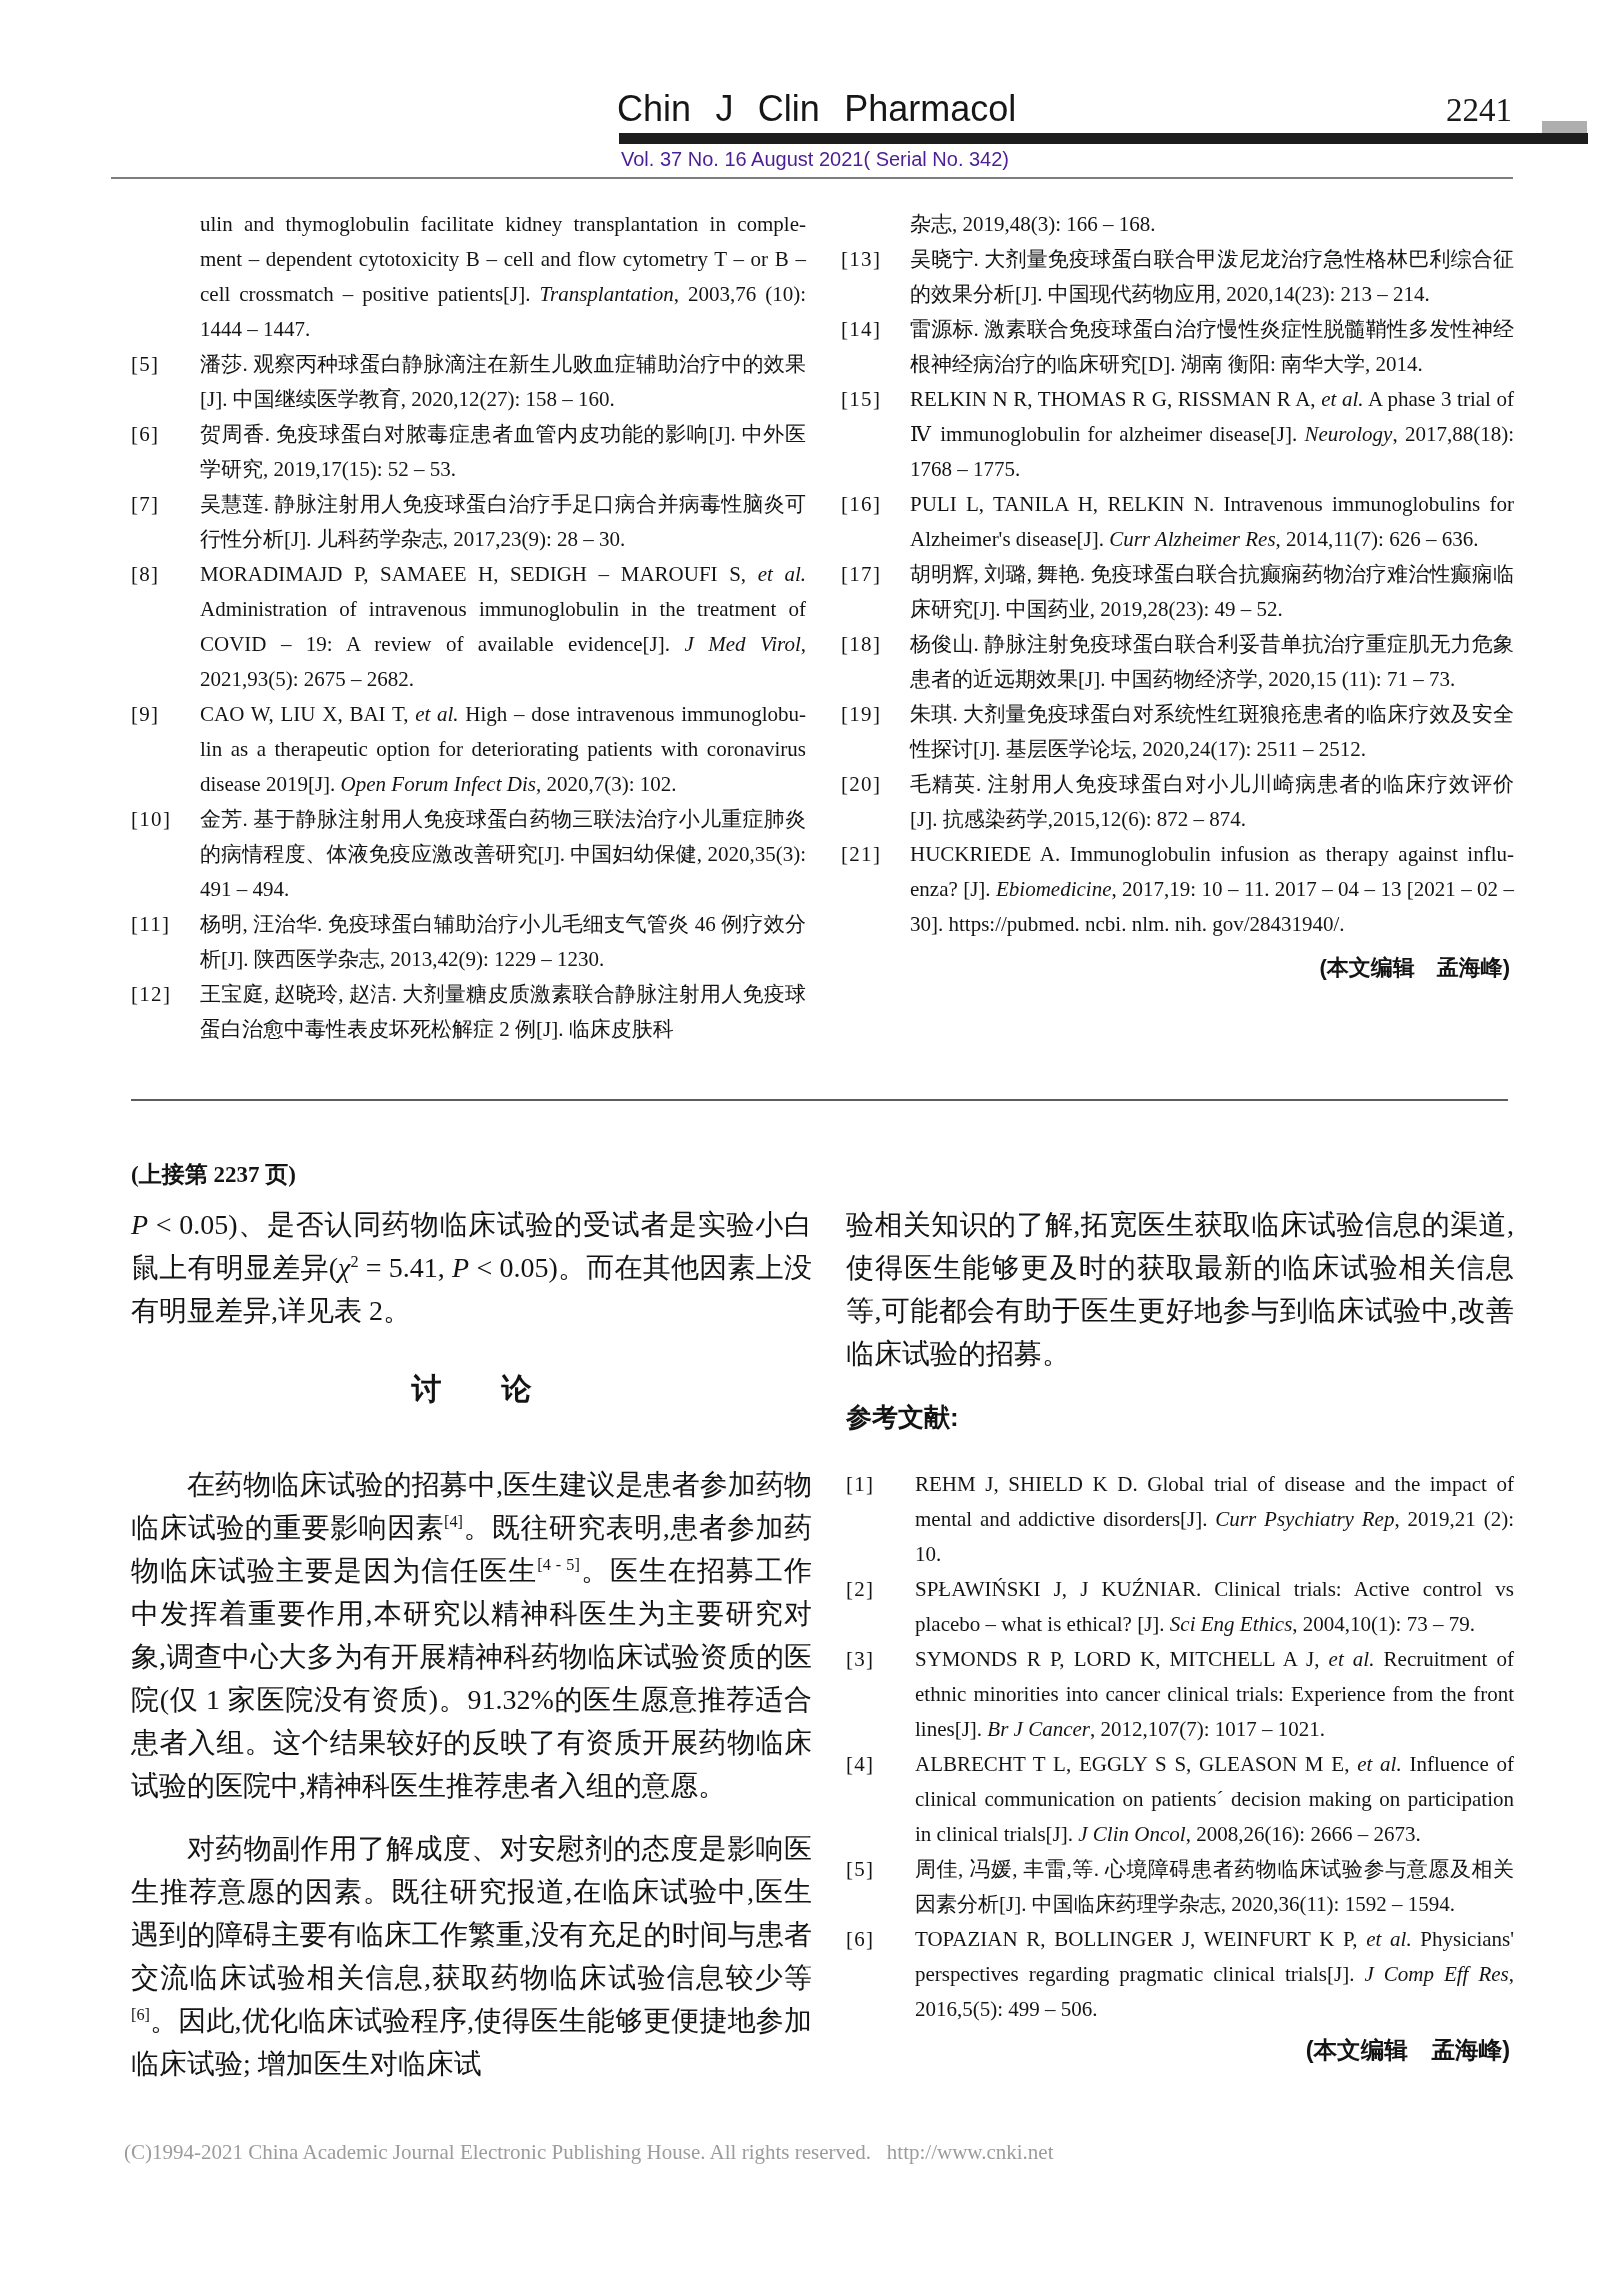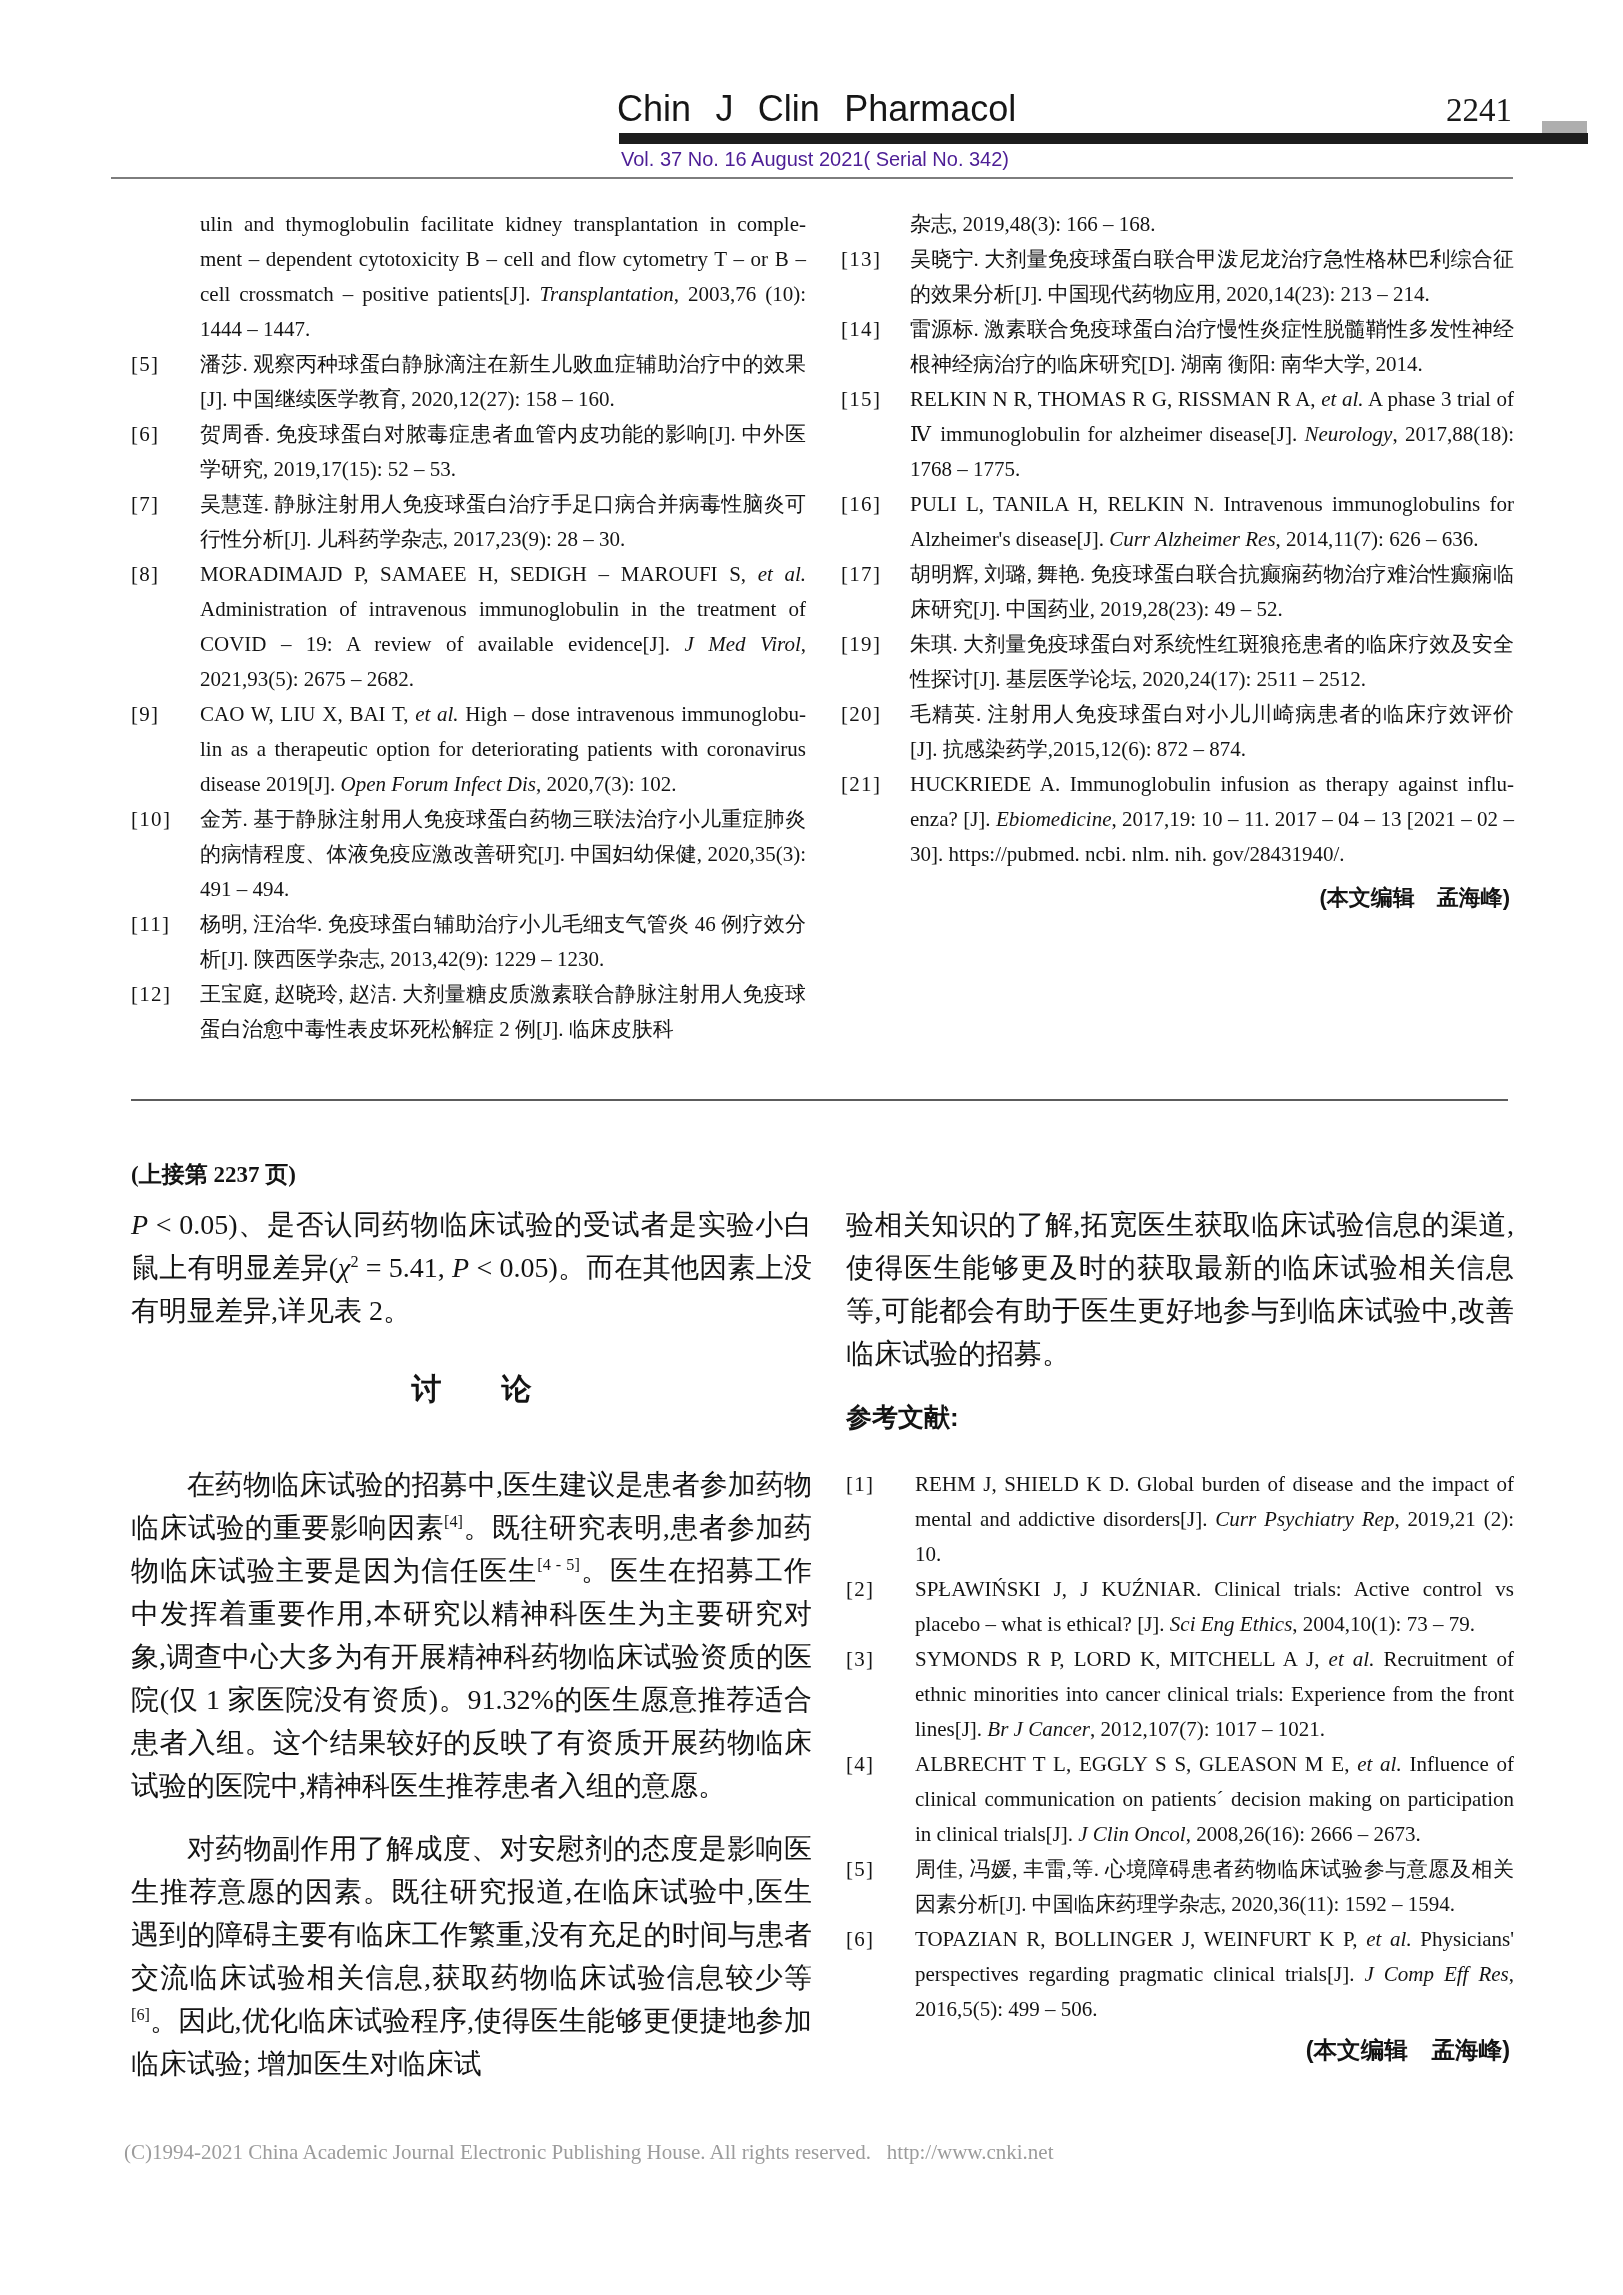--- a/index.html
+++ b/index.html
@@ -126,20 +126,24 @@
     </div>
     <div class="ref">
       <span class="ref-label">[16]</span>
       <div class="ref-text"><span>PULI L, TANILA H, RELKIN N. Intravenous immunoglobulins for Alzheimer's disease[J]. </span><span class="it">Curr Alzheimer Res</span><span>, 2014,11(7): 626 – 636.</span></div>
     </div>
     <div class="ref">
       <span class="ref-label">[17]</span>
       <div class="ref-text"><span>胡明辉, 刘璐, 舞艳. 免疫球蛋白联合抗癫痫药物治疗难治性癫痫临床研究[J]. 中国药业, 2019,28(23): 49 – 52.</span></div>
     </div>
     <div class="ref">
+      <span class="ref-label">[18]</span>
+      <div class="ref-text"><span>杨俊山. 静脉注射免疫球蛋白联合利妥昔单抗治疗重症肌无力危象患者的近远期效果[J]. 中国药物经济学, 2020,15 (11): 71 – 73.</span></div>
+    </div>
+    <div class="ref">
       <span class="ref-label">[19]</span>
       <div class="ref-text"><span>朱琪. 大剂量免疫球蛋白对系统性红斑狼疮患者的临床疗效及安全性探讨[J]. 基层医学论坛, 2020,24(17): 2511 – 2512.</span></div>
     </div>
     <div class="ref">
       <span class="ref-label">[20]</span>
       <div class="ref-text"><span>毛精英. 注射用人免疫球蛋白对小儿川崎病患者的临床疗效评价[J]. 抗感染药学,2015,12(6): 872 – 874.</span></div>
     </div>
     <div class="ref">
       <span class="ref-label">[21]</span>
       <div class="ref-text"><span>HUCKRIEDE A. Immunoglobulin infusion as therapy against influ- enza? [J]. </span><span class="it">Ebiomedicine</span><span>, 2017,19: 10 – 11. 2017 – 04 – 13 [2021 – 02 – 30]. https://pubmed. ncbi. nlm. nih. gov/28431940/.</span></div>
@@ -156,21 +160,21 @@
     <div class="body-para indent para-after-heading"><span>在药物临床试验的招募中,医生建议是患者参加药物临床试验的重要影响因素</span><span class="sup">[4]</span><span>。既往研究表明,患者参加药物临床试验主要是因为信任医生</span><span class="sup">[4 - 5]</span><span>。医生在招募工作中发挥着重要作用,本研究以精神科医生为主要研究对象,调查中心大多为有开展精神科药物临床试验资质的医院(仅 1 家医院没有资质)。91.32%的医生愿意推荐适合患者入组。这个结果较好的反映了有资质开展药物临床试验的医院中,精神科医生推荐患者入组的意愿。</span></div>
     <div class="body-para indent"><span>对药物副作用了解成度、对安慰剂的态度是影响医生推荐意愿的因素。既往研究报道,在临床试验中,医生遇到的障碍主要有临床工作繁重,没有充足的时间与患者交流临床试验相关信息,获取药物临床试验信息较少等</span><span class="sup">[6]</span><span>。因此,优化临床试验程序,使得医生能够更便捷地参加临床试验; 增加医生对临床试</span></div>
   </div>
 
   <div class="col-bot-right">
     <div class="body-para para-cont-right"><span>验相关知识的了解,拓宽医生获取临床试验信息的渠道,使得医生能够更及时的获取最新的临床试验相关信息等,可能都会有助于医生更好地参与到临床试验中,改善临床试验的招募。</span></div>
     <div class="refs-heading">参考文献:</div>
     <div class="refs bottom-refs">
       <div class="ref">
         <span class="ref-label">[1]</span>
-        <div class="ref-text"><span>REHM J, SHIELD K D. Global burden of disease and the impact of mental and addictive disorders[J]. </span><span class="it">Curr Psychiatry Rep</span><span>, 2019,21 (2): 10.</span></div>
+        <div class="ref-text"><span>REHM J, SHIELD K D. Global trial of disease and the impact of mental and addictive disorders[J]. </span><span class="it">Curr Psychiatry Rep</span><span>, 2019,21 (2): 10.</span></div>
       </div>
       <div class="ref">
         <span class="ref-label">[2]</span>
         <div class="ref-text"><span>SPŁAWIŃSKI J, J KUŹNIAR. Clinical trials: Active control vs placebo – what is ethical? [J]. </span><span class="it">Sci Eng Ethics</span><span>, 2004,10(1): 73 – 79.</span></div>
       </div>
       <div class="ref">
         <span class="ref-label">[3]</span>
         <div class="ref-text"><span>SYMONDS R P, LORD K, MITCHELL A J, </span><span class="it">et al.</span><span> Recruitment of ethnic minorities into cancer clinical trials: Experience from the front lines[J]. </span><span class="it">Br J Cancer</span><span>, 2012,107(7): 1017 – 1021.</span></div>
       </div>
       <div class="ref">

